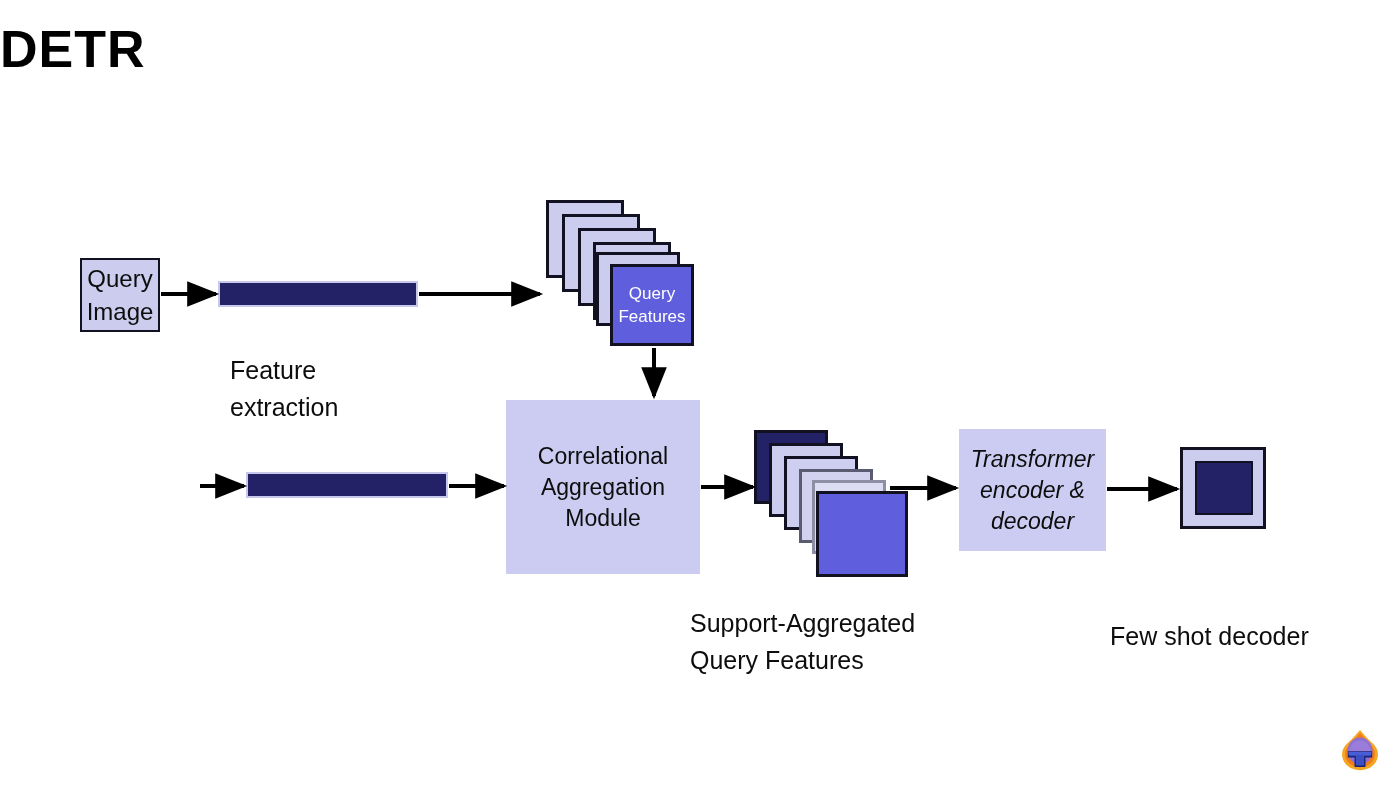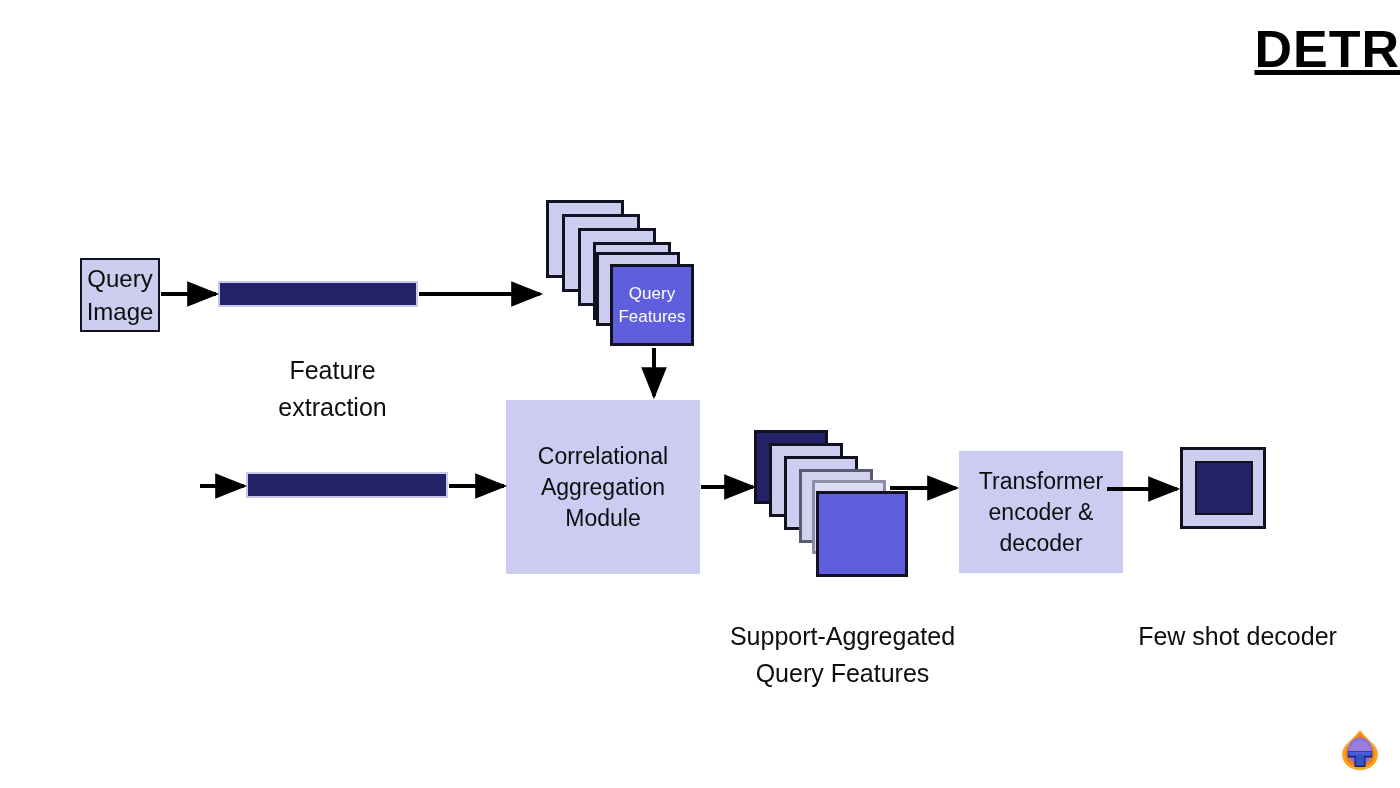--- a/index.html
+++ b/index.html
@@ -19,33 +19,31 @@
     background: #ffffff;
     overflow: hidden;
   }
 
   
   #page-title {
     position: absolute;
     left: 0;
     top: 18px;
     width: 1400px;
-    text-align: right;
+    text-align: left;
     font-size: 52px;
     font-weight: 700;
     letter-spacing: 1px;
     color: #000000;
     line-height: 62px;
-    text-decoration: underline;
   }
 
   
   .plain-label {
     position: absolute;
-    text-align: center;
     font-size: 25px;
     line-height: 37px;
     color: #0d0d0d;
     font-weight: 400;
     white-space: pre-line;
   }
 
   
   .node-box {
     position: absolute;
@@ -187,31 +185,31 @@
 
   <div class="stack" style="left:754px; top:430px; width:160px; height:148px;">
     <div class="card dark" style="left:0px;  top:0px;  width:74px; height:74px;"></div>
     <div class="card" style="left:15px; top:13px; width:74px; height:74px;"></div>
     <div class="card" style="left:30px; top:26px; width:74px; height:74px; background:#cecef0;"></div>
     <div class="card" style="left:45px; top:39px; width:74px; height:74px; background:#d2d2ee; border-color:#5a5a70;"></div>
     <div class="card" style="left:58px; top:50px; width:74px; height:74px; background:#dcdcf2; border-color:#8e8ea4;"></div>
     <div class="card front-blue" style="left:62px; top:61px; width:92px; height:86px;"></div>
   </div>
 
-  <div class="node-box box-plain" style="left:959px; top:451px; width:164px; height:122px;">
+  <div class="node-box box-plain" style="left:959px; top:429px; width:147px; height:122px;font-style:italic;">
     <span class="box-label">Transformer
 encoder &amp;
 decoder</span>
   </div>
 
   <div id="result-box" style="left:1180px; top:447px; width:86px; height:82px;">
     <div id="result-inner" style="left:12px; top:11px; width:58px; height:54px;"></div>
   </div>
 
-  <div class="plain-label" style="left:690px; top:618px; width:305px;">Support-Aggregated
+  <div class="plain-label" style="left:690px; top:605px; width:305px;">Support-Aggregated
 Query Features</div>
 
   <div class="plain-label" style="left:1110px; top:618px; width:255px;">Few shot decoder</div>
 
   <svg id="arrow-layer" viewBox="0 0 1400 788">
     <defs>
       <marker id="ah" markerWidth="9" markerHeight="9" refX="7.2" refY="3.2" orient="auto" markerUnits="strokeWidth">
         <path d="M0,0 L8,3.2 L0,6.4 z" fill="#000000"></path>
       </marker>
     </defs>

